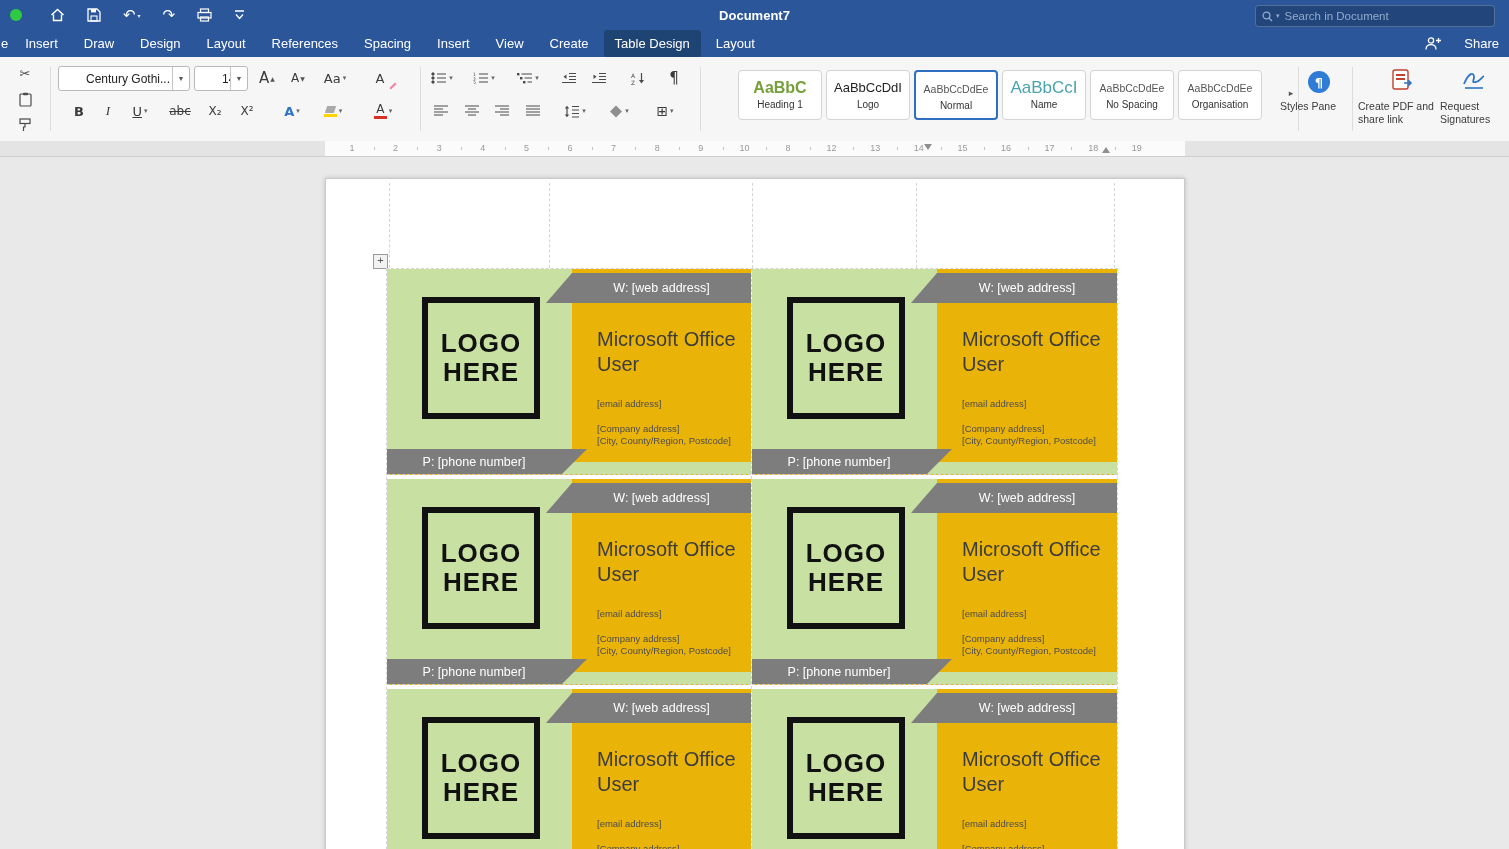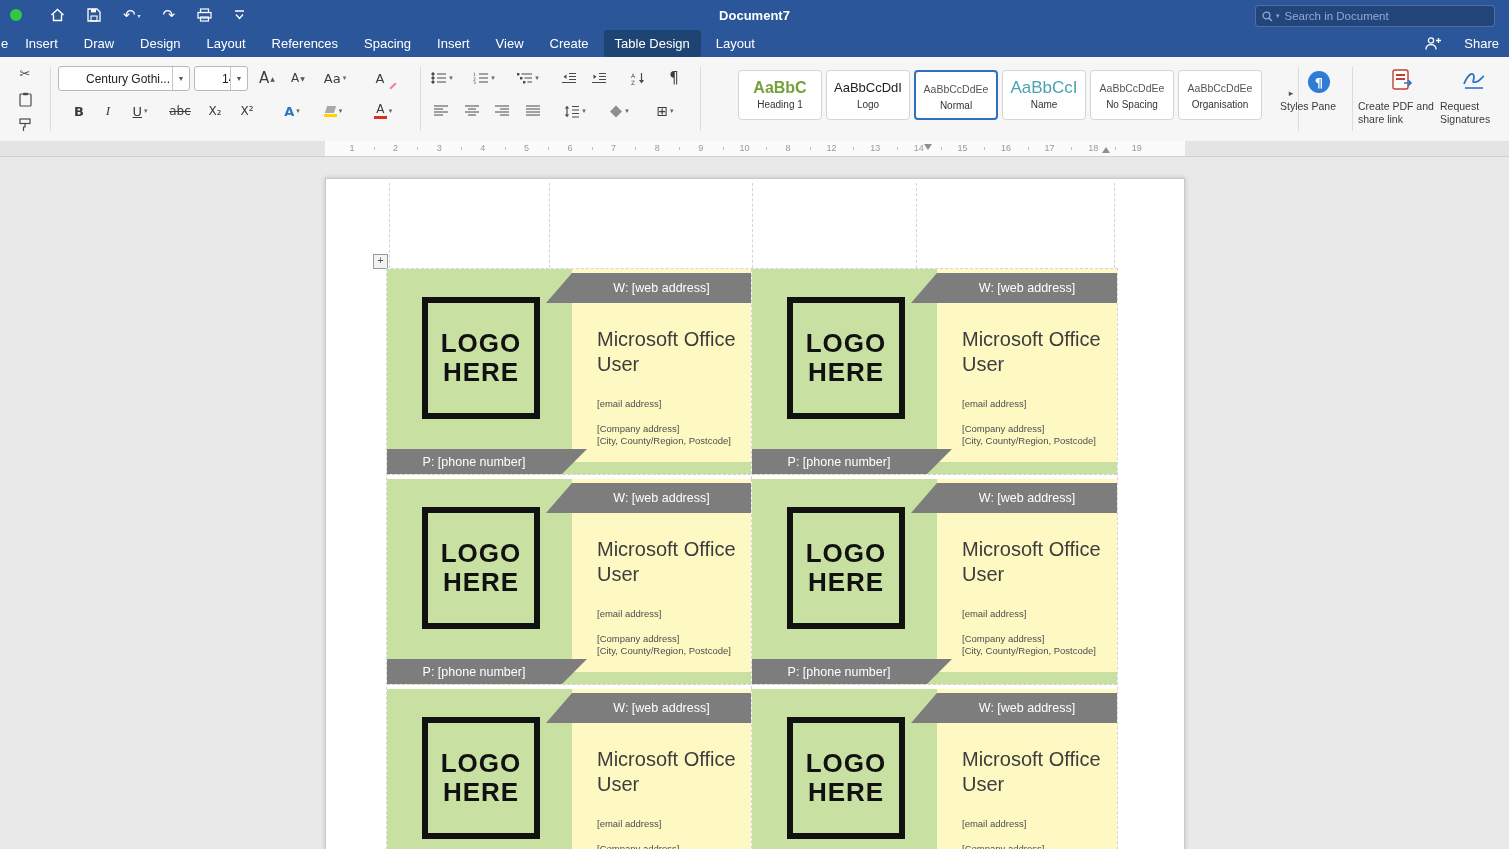--- a/index.html
+++ b/index.html
@@ -78,21 +78,21 @@
         border:1px solid #c9c9c9;box-shadow:0 0 5px rgba(0,0,0,0.18);box-sizing:border-box;}
   .vguide{position:absolute;top:4px;height:85px;border-left:1px dashed #d4d4d4;}
   .thandle{position:absolute;left:47px;top:75px;width:13px;height:13px;border:1px solid #9a9a9a;background:#f2f2f2;
            color:#555;font-size:11px;line-height:11px;text-align:center;cursor:move;}
   .cards{position:absolute;left:60px;top:89px;width:730px;display:grid;grid-template-columns:365px 365px;
          grid-auto-rows:210px;border-top:1px dashed #d5d5d5;border-left:1px dashed #d5d5d5;border-right:1px dashed #d5d5d5;}
   .cell{position:relative;box-sizing:border-box;}
   .cell:nth-child(odd){border-right:1px dashed #d5d5d5;}
 
   
-  .card{position:relative;width:100%;height:206px;background:#fef9c3;border-bottom:1px dashed #cfcfcf;
+  .card{position:relative;width:100%;height:206px;background:#eab308;border-bottom:1px dashed #cfcfcf;
         box-sizing:border-box;overflow:hidden;padding-left:12px;}
   .green-panel{position:absolute;left:0;top:0;width:185px;height:206px;background:#c9e0a3;}
   .strip{position:absolute;left:172px;right:0;top:193px;height:13px;background:#c9e0a3;}
   .wband{position:absolute;left:159px;right:0;top:4px;height:30px;background:#7d7d7d;
          clip-path:polygon(26px 0,100% 0,100% 100%,0 100%);color:#fff;font-size:12.5px;
          display:flex;align-items:center;justify-content:center;padding-left:26px;box-sizing:border-box;}
   .pband{position:absolute;left:0;top:180px;width:200px;height:26px;background:#7d7d7d;
          clip-path:polygon(0 0,100% 0,calc(100% - 26px) 100%,0 100%);color:#fff;font-size:12.5px;
          display:flex;align-items:center;justify-content:center;padding-right:26px;box-sizing:border-box;}
   .logo{position:absolute;left:35px;top:28px;width:118px;height:122px;border:6px solid #111;box-sizing:border-box;

